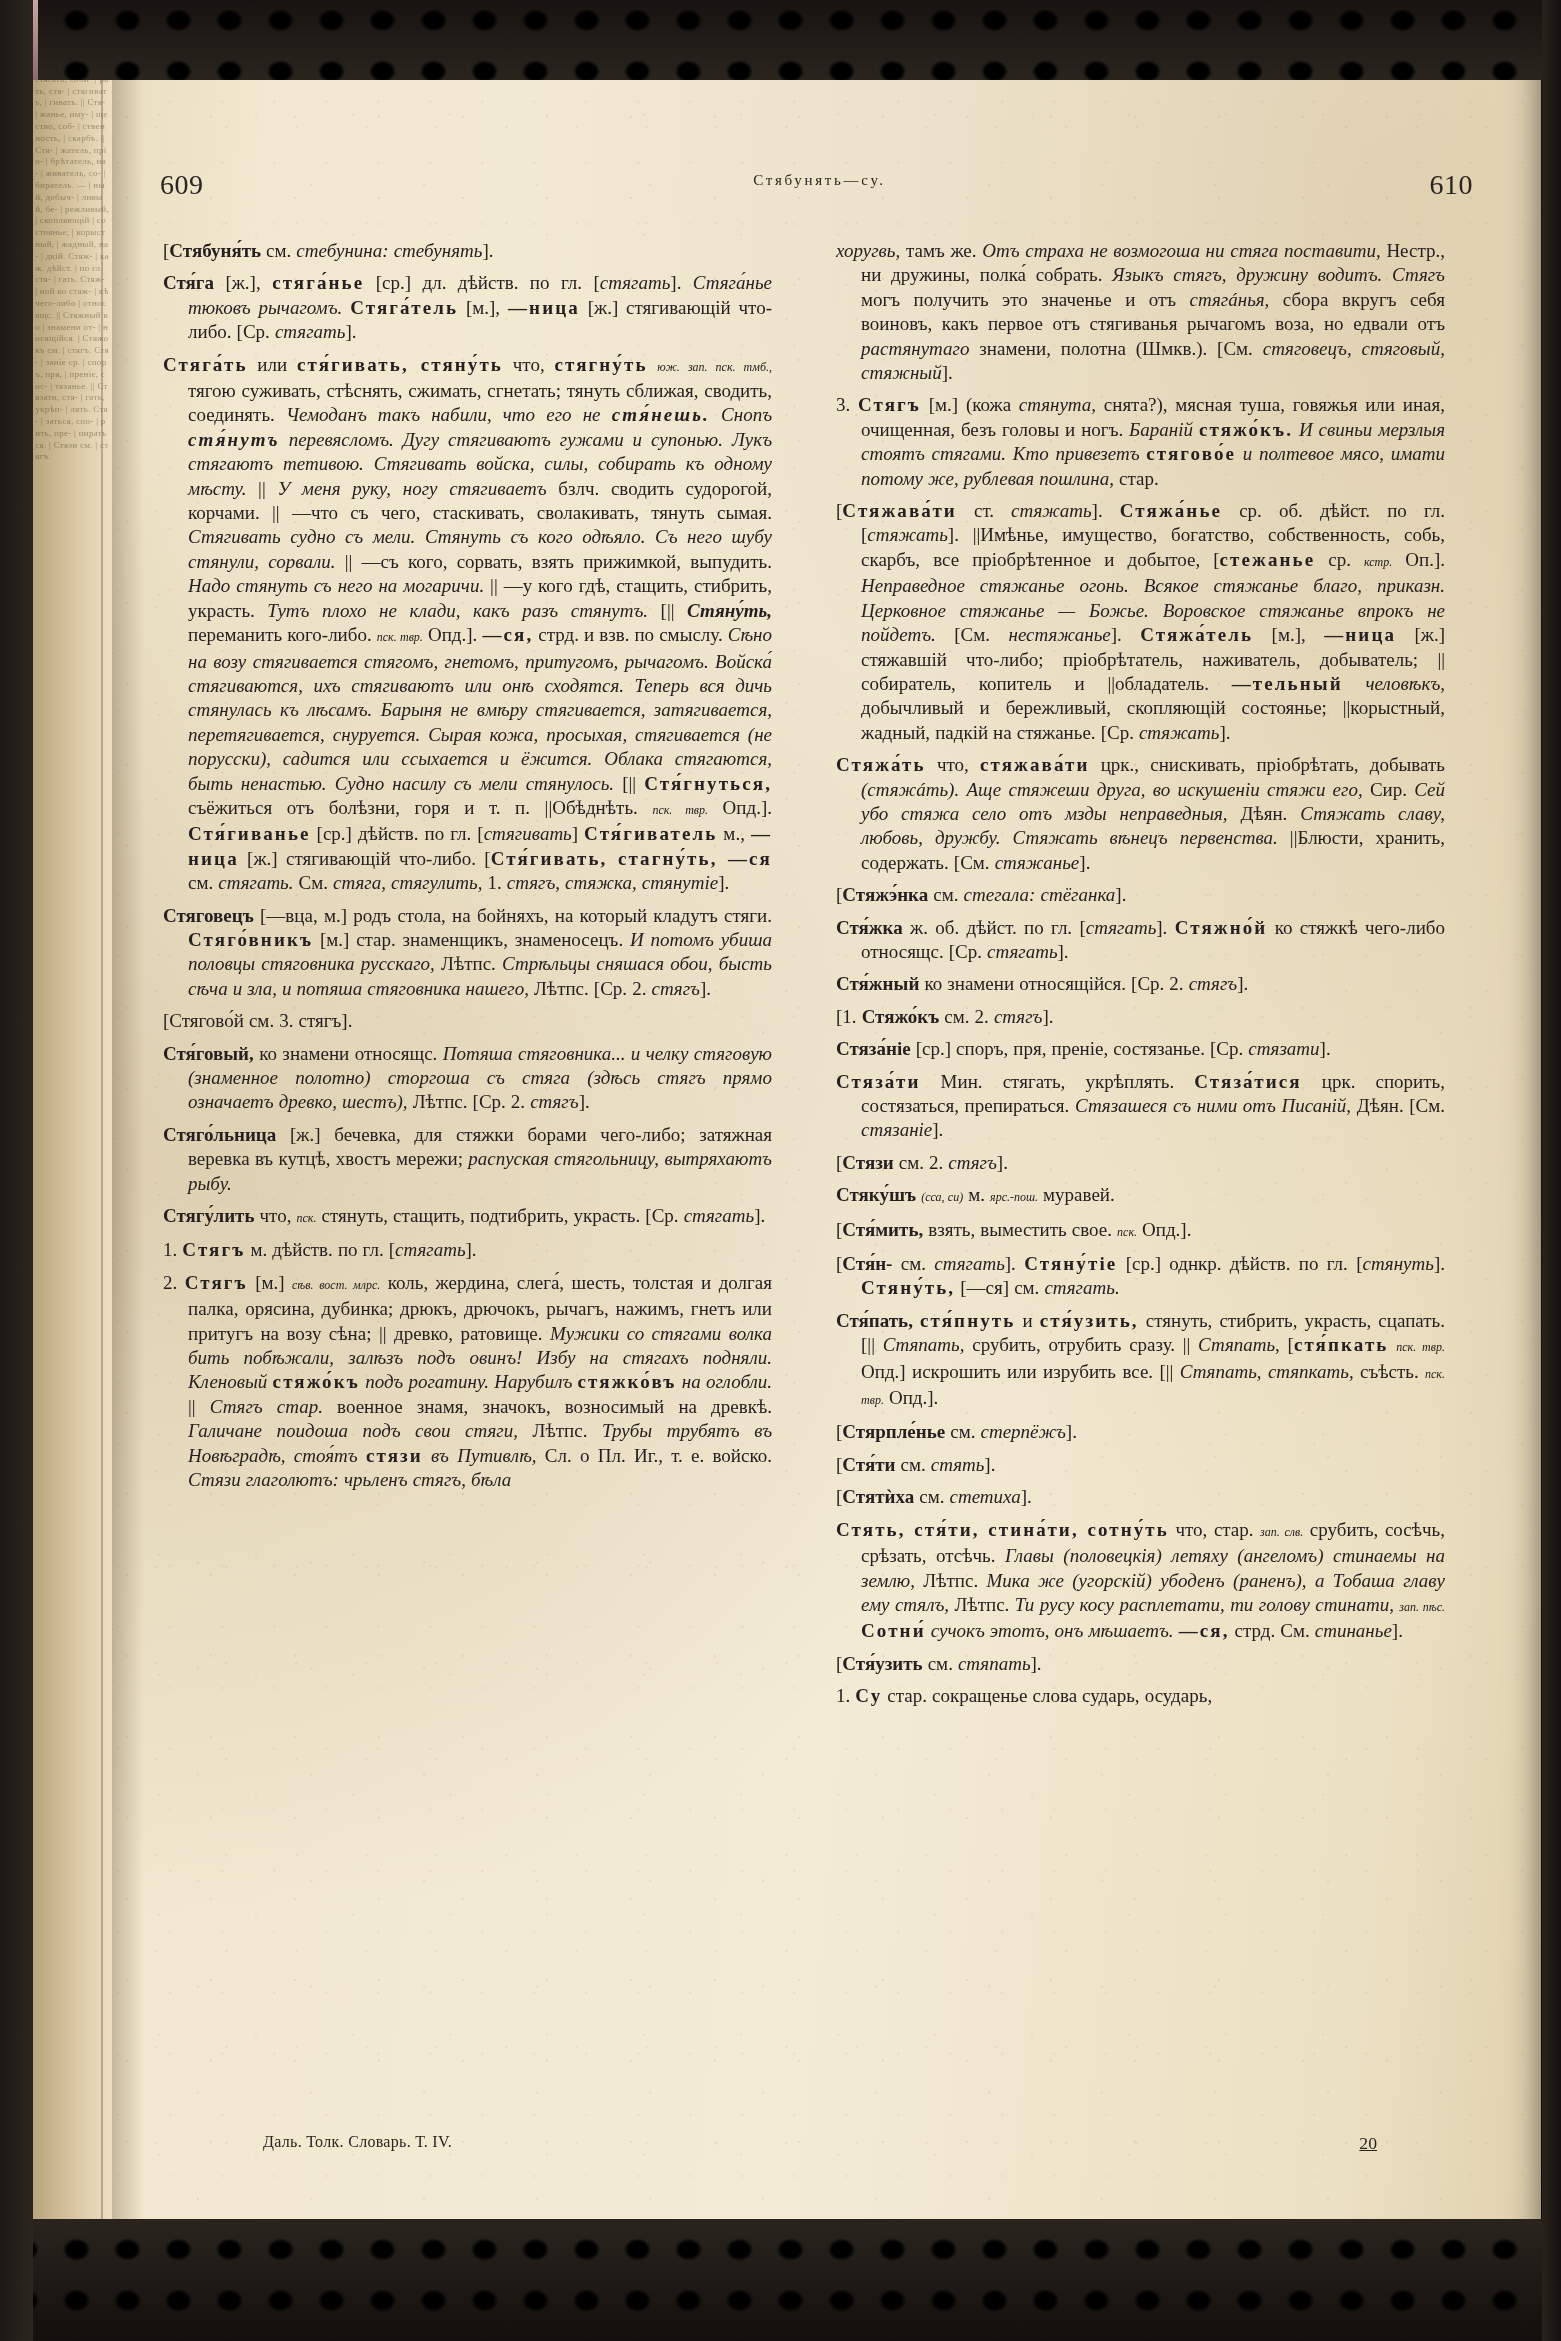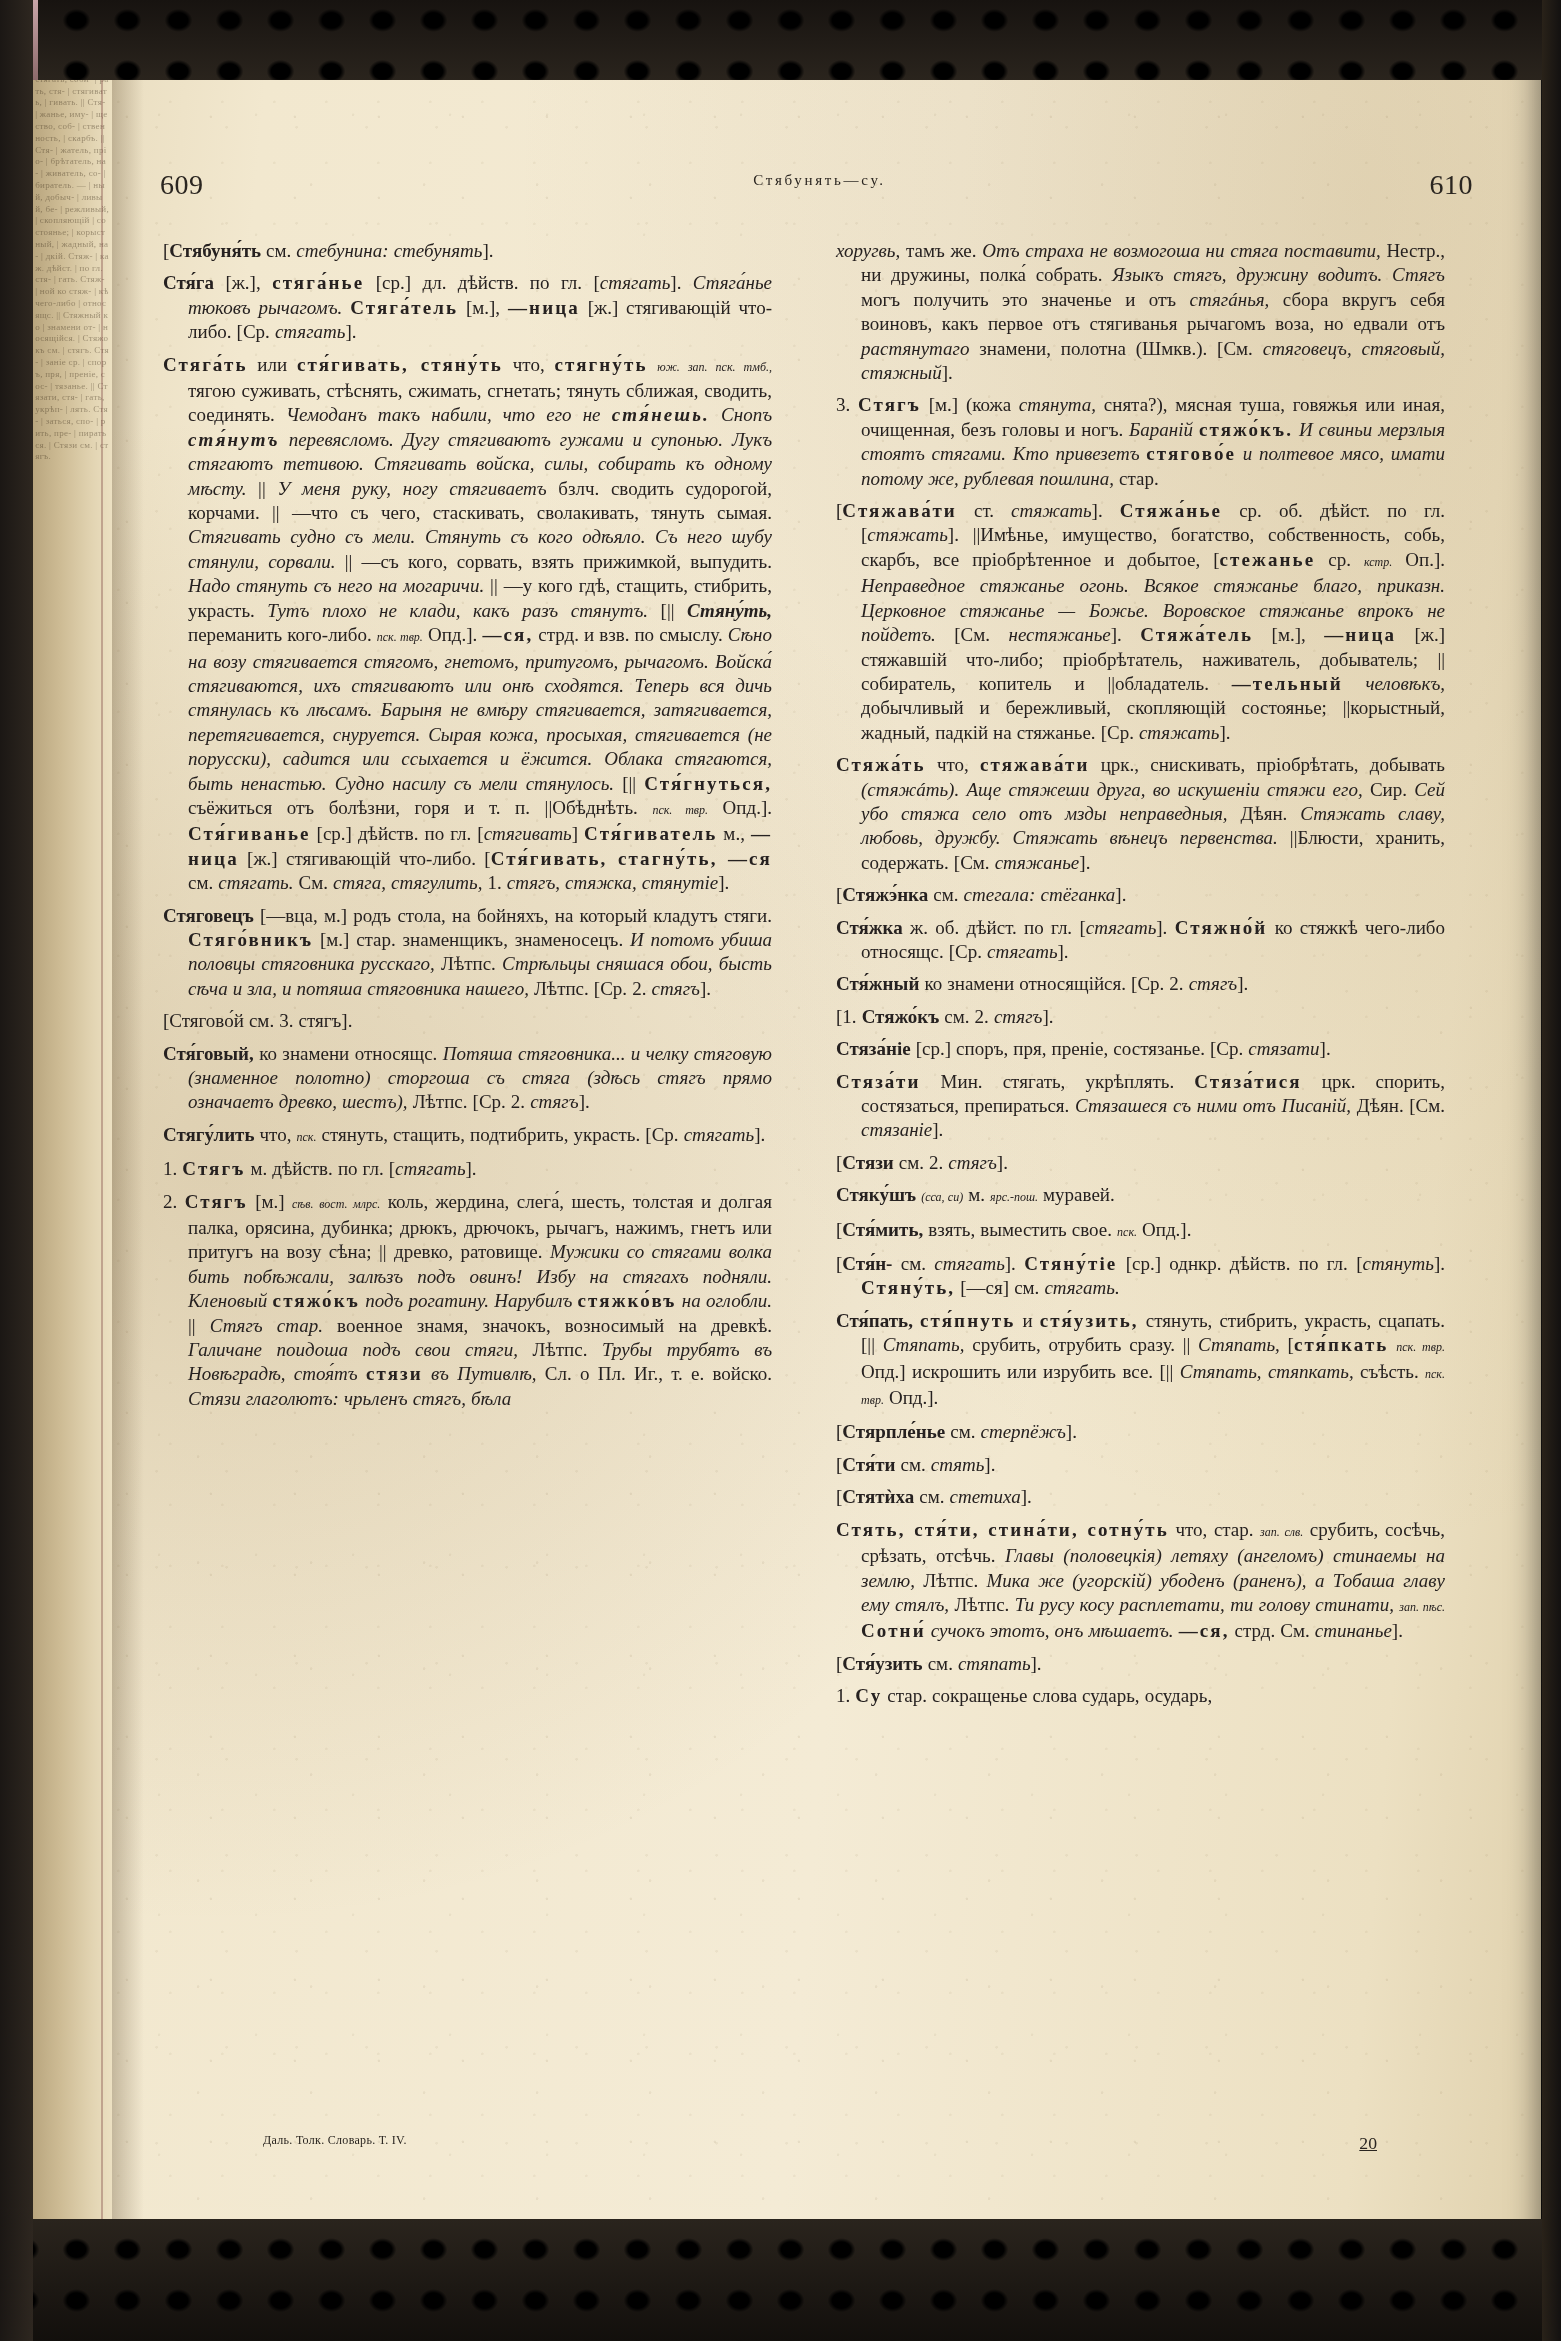--- a/index.html
+++ b/index.html
@@ -104,21 +104,21 @@
     word-spacing:0.3px;
   }
   .hw{font-weight:bold;}
   .hw-sp{font-weight:bold;letter-spacing:2.1px;}
   .it{font-style:italic;}
   .sm{font-size:12px;}
   .sm.it{font-style:italic;}
   
   #sig{
     position:absolute;left:231px;top:2119px;
-    font-size:12px;color:#2a2520;letter-spacing:0.3px;
+    font-size:16px;color:#2a2520;letter-spacing:0.3px;
   }
   #catch{
     position:absolute;right:164px;top:2119px;
     font-size:17.7px;color:#2a2520;text-decoration:underline;
   }
   
   .frame-top{
     position:absolute;left:0;top:0;width:1561px;height:80px;
     background:
       radial-gradient(ellipse 19.3px 16px at 50% 40%, #000 0%, #000 48%, rgba(0,0,0,0) 72%) 0 0/51px 51px,
@@ -167,20 +167,21 @@
   </div>
 
   <div id="body-cols">
     <div class="column" id="col-left">
         <p class="entry"><span>[</span><span class="hw">Стябуня́ть</span><span> см. </span><span class="it">стебунина: стебунять</span><span>].</span></p>
         <p class="entry"><span class="hw">Стя́га</span><span> [ж.], </span><span class="hw-sp">стяга́нье</span><span> [ср.] дл. дѣйств. по гл. [</span><span class="it">стягать</span><span>]. </span><span class="it">Стяга́нье тюковъ рычагомъ.</span><span> </span><span class="hw-sp">Стяга́тель</span><span> [м.], </span><span class="hw-sp">—ница</span><span> [ж.] стягивающій что-либо. [Ср. </span><span class="it">стягать</span><span>].</span></p>
         <p class="entry"><span class="hw-sp">Стяга́ть</span><span> или </span><span class="hw-sp">стя́гивать, стяну́ть</span><span> что, </span><span class="hw-sp">стягну́ть</span><span> </span><span class="sm it">юж. зап. пск. тмб.,</span><span> тягою суживать, стѣснять, сжимать, сгнетать; тянуть сближая, сводить, соединять. </span><span class="it">Чемоданъ такъ набили, что его не </span><span class="hw-sp it">стя́нешь.</span><span class="it"> Снопъ </span><span class="hw-sp it">стя́нутъ</span><span class="it"> перевясломъ. Дугу стягиваютъ гужами и супонью. Лукъ стягаютъ тетивою. Стягивать войска, силы, собирать къ одному мѣсту.</span><span> || </span><span class="it">У меня руку, ногу стягиваетъ</span><span> бзлч. сводить судорогой, корчами. || —что съ чего, стаскивать, сволакивать, тянуть сымая. </span><span class="it">Стягивать судно съ мели. Стянуть съ кого одѣяло. Съ него шубу стянули, сорвали.</span><span> || —съ кого, сорвать, взять прижимкой, выпудить. </span><span class="it">Надо стянуть съ него на могаричи.</span><span> || —у кого гдѣ, стащить, стибрить, украсть. </span><span class="it">Тутъ плохо не клади, какъ разъ стянутъ.</span><span> [|| </span><span class="hw it">Стяну́ть,</span><span> переманить кого-либо. </span><span class="sm it">пск. твр.</span><span> Опд.]. </span><span class="hw-sp">—ся,</span><span> стрд. и взв. по смыслу. </span><span class="it">Сѣно на возу стягивается стягомъ, гнетомъ, притугомъ, рычагомъ. Войска́ стягиваются, ихъ стягиваютъ или онѣ сходятся. Теперь вся дичь стянулась къ лѣсамъ. Барыня не вмѣру стягивается, затягивается, перетягивается, снуруется. Сырая кожа, просыхая, стягивается (не порусски), садится или ссыхается и ёжится. Облака стягаются, быть ненастью. Судно насилу съ мели стянулось.</span><span> [|| </span><span class="hw-sp">Стя́гнуться,</span><span> съёжиться отъ болѣзни, горя и т. п. ||Обѣднѣть. </span><span class="sm it">пск. твр.</span><span> Опд.]. </span><span class="hw-sp">Стя́гиванье</span><span> [ср.] дѣйств. по гл. [</span><span class="it">стягивать</span><span>] </span><span class="hw-sp">Стя́гиватель</span><span> м., </span><span class="hw-sp">—ница</span><span> [ж.] стягивающій что-либо. [</span><span class="hw-sp">Стя́гивать, стагну́ть, —ся</span><span> см. </span><span class="it">стягать.</span><span> См. </span><span class="it">стяга, стягулить,</span><span> 1. </span><span class="it">стягъ, стяжка, стянутіе</span><span>].</span></p>
         <p class="entry"><span class="hw">Стяговецъ</span><span> [—вца, м.] родъ стола, на бойняхъ, на который кладутъ стяги. </span><span class="hw-sp">Стяго́вникъ</span><span> [м.] стар. знаменщикъ, знаменосецъ. </span><span class="it">И потомъ убиша половцы стяговника русскаго,</span><span> Лѣтпс. </span><span class="it">Стрѣльцы сняшася обои, бысть сѣча и зла, и потяша стяговника нашего,</span><span> Лѣтпс. [Ср. 2. </span><span class="it">стягъ</span><span>].</span></p>
         <p class="entry">[Стягово́й см. 3. стягъ].</p>
         <p class="entry"><span class="hw">Стя́говый,</span><span> ко знамени относящс. </span><span class="it">Потяша стяговника... и челку стяговую (знаменное полотно) сторгоша съ стяга (здѣсь стягъ прямо означаетъ древко, шестъ),</span><span> Лѣтпс. [Ср. 2. </span><span class="it">стягъ</span><span>].</span></p>
+        <p class="entry"><span class="hw">Стяго́льница</span><span> [ж.] бечевка, для стяжки борами чего-либо; затяжная веревка въ кутцѣ, хвостъ мережи; </span><span class="it">распуская стягольницу, вытряхаютъ рыбу.</span></p>
         <p class="entry"><span class="hw">Стягу́лить</span><span> что, </span><span class="sm it">пск.</span><span> стянуть, стащить, подтибрить, украсть. [Ср. </span><span class="it">стягать</span><span>].</span></p>
         <p class="entry"><span>1. </span><span class="hw-sp">Стягъ</span><span> м. дѣйств. по гл. [</span><span class="it">стягать</span><span>].</span></p>
         <p class="entry"><span>2. </span><span class="hw-sp">Стягъ</span><span> [м.] </span><span class="sm it">сѣв. вост. млрс.</span><span> коль, жердина, слега́, шесть, толстая и долгая палка, орясина, дубинка; дрюкъ, дрючокъ, рычагъ, нажимъ, гнетъ или притугъ на возу сѣна; || древко, ратовище. </span><span class="it">Мужики со стягами волка бить побѣжали, залѣзъ подъ овинъ! Избу на стягахъ подняли. Кленовый </span><span class="hw-sp">стяжо́къ</span><span class="it"> подъ рогатину. Нарубилъ </span><span class="hw-sp">стяжко́въ</span><span class="it"> на оглобли.</span><span> || </span><span class="it">Стягъ стар.</span><span> военное знамя, значокъ, возносимый на древкѣ. </span><span class="it">Галичане поидоша подъ свои стяги,</span><span> Лѣтпс. </span><span class="it">Трубы трубятъ въ Новѣградѣ, стоя́тъ </span><span class="hw-sp">стязи</span><span class="it"> въ Путивлѣ,</span><span> Сл. о Пл. Иг., т. е. войско. </span><span class="it">Стязи глаголютъ: чрьленъ стягъ, бѣла</span></p>
       </div>
     <div class="column" id="col-right">
         <p class="entry"><span class="it">хоругвь,</span><span> тамъ же. </span><span class="it">Отъ страха не возмогоша ни стяга поставити,</span><span> Нестр., ни дружины, полка́ собрать. </span><span class="it">Языкъ стягъ, дружину водитъ.</span><span> </span><span class="it">Стягъ</span><span> могъ получить это значенье и отъ </span><span class="it">стягáнья,</span><span> сбора вкругъ себя воиновъ, какъ первое отъ стягиванья рычагомъ воза, но едвали отъ </span><span class="it">растянутаго</span><span> знамени, полотна (Шмкв.). [См. </span><span class="it">стяговецъ, стяговый, стяжный</span><span>].</span></p>
         <p class="entry"><span>3. </span><span class="hw-sp">Стягъ</span><span> [м.] (кожа </span><span class="it">стянута,</span><span> снята?), мясная туша, говяжья или иная, очищенная, безъ головы и ногъ. </span><span class="it">Бараній </span><span class="hw-sp">стяжо́къ.</span><span class="it"> И свиньи мерзлыя стоятъ стягами. Кто привезетъ </span><span class="hw-sp">стягово́е</span><span class="it"> и полтевое мясо, имати потому же, рублевая пошлина,</span><span> стар.</span></p>
         <p class="entry"><span>[</span><span class="hw-sp">Стяжава́ти</span><span> ст. </span><span class="it">стяжать</span><span>]. </span><span class="hw-sp">Стяжа́нье</span><span> ср. об. дѣйст. по гл. [</span><span class="it">стяжать</span><span>]. ||Имѣнье, имущество, богатство, собственность, собь, скарбъ, все пріобрѣтенное и добытое, [</span><span class="hw-sp">стежанье</span><span> ср. </span><span class="sm it">кстр.</span><span> Оп.]. </span><span class="it">Неправедное стяжанье огонь. Всякое стяжанье благо, приказн. Церковное стяжанье — Божье. Воровское стяжанье впрокъ не пойдетъ.</span><span> [См. </span><span class="it">нестяжанье</span><span>]. </span><span class="hw-sp">Стяжа́тель</span><span> [м.], </span><span class="hw-sp">—ница</span><span> [ж.] стяжавшій что-либо; пріобрѣтатель, наживатель, добыватель; || собиратель, копитель и ||обладатель. </span><span class="hw-sp">—тельный</span><span> </span><span class="it">человѣкъ,</span><span> добычливый и бережливый, скопляющій состоянье; ||корыстный, жадный, падкій на стяжанье. [Ср. </span><span class="it">стяжать</span><span>].</span></p>
         <p class="entry"><span class="hw-sp">Стяжа́ть</span><span> что, </span><span class="hw-sp">стяжава́ти</span><span> црк., снискивать, пріобрѣтать, добывать </span><span class="it">(стяжáть).</span><span> </span><span class="it">Аще стяжеши друга, во искушеніи стяжи его,</span><span> Сир. </span><span class="it">Сей убо стяжа село отъ мзды неправедныя,</span><span> Дѣян. </span><span class="it">Стяжать славу, любовь, дружбу. Стяжать вѣнецъ первенства.</span><span> ||Блюсти, хранить, содержать. [См. </span><span class="it">стяжанье</span><span>].</span></p>
         <p class="entry"><span>[</span><span class="hw">Стяжэ́нка</span><span> см. </span><span class="it">стегала: стёганка</span><span>].</span></p>

